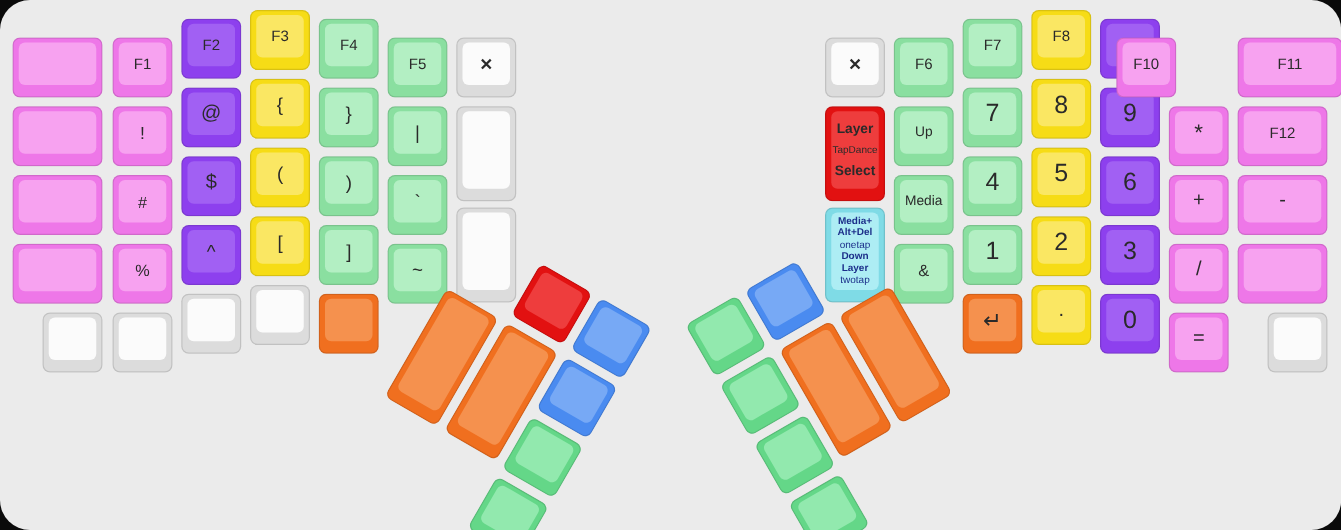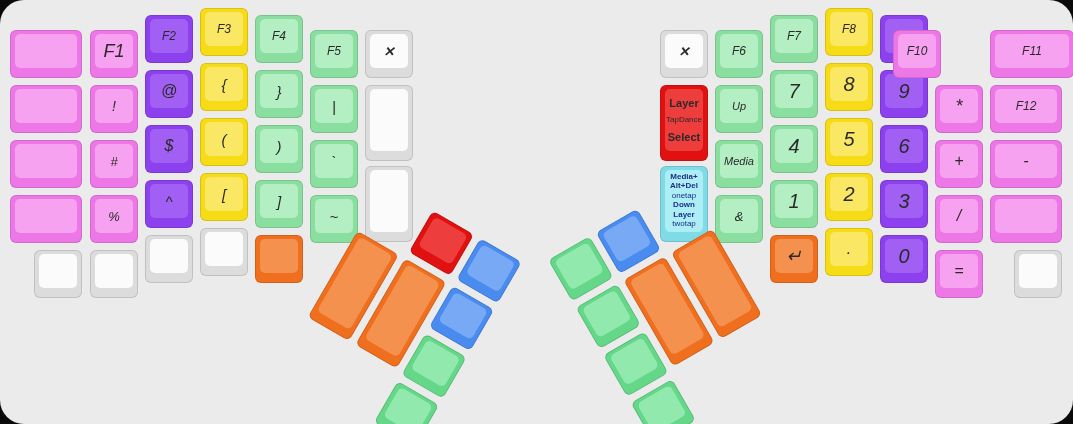--- a/index.html
+++ b/index.html
@@ -2,21 +2,21 @@
 <html><head>
 <meta charset="utf-8">
 <style>
   html,body{margin:0;padding:0;background:#0a0a0a;font-family:"Liberation Sans",sans-serif;}
   #canvas{position:relative;width:1073px;height:424px;background:#ebebeb;border-radius:24px;overflow:hidden;}
   .key{position:absolute;box-sizing:border-box;border-radius:6px;border:1px solid rgba(0,0,0,0.12);}
   .keytop{position:absolute;left:4px;right:4px;top:3px;bottom:9px;border-radius:5px;
           display:flex;flex-direction:column;align-items:center;justify-content:center;
           color:#2a2a2a;overflow:hidden;}
   .keytop.multi{justify-content:space-evenly;padding:2px 1px;}
-  .klabel{font-size:13px;line-height:1;white-space:pre;font-style:italic;}
+  .klabel{font-size:13px;line-height:1;white-space:pre;}
   .kline{font-size:9px;line-height:1.12;text-align:center;white-space:pre;}
   .b{font-weight:bold;}
   .xs{font-size:8px;}
   .md{font-size:11px;}
   .navy{color:#1c2f8a;}
   .thumb{position:absolute;transform-origin:0 0;width:160px;height:215px;}
   
   .c-pink{background:#ee77e8;}   .c-pink .keytop{background:#f7a2f0;}
   .c-purple{background:#8d40ee;} .c-purple .keytop{background:#a160f3;}
   .c-yellow{background:#f6dc16;padding-left:19px;} .c-yellow .keytop{background:#fae763;}
@@ -46,21 +46,21 @@
         <div class="keytop"></div>
       </div>
       <div class="key c-white" style="left: 34px; top: 250px; width: 48px; height: 48px;">
         <div class="keytop"></div>
       </div>
       <div class="key c-white" style="left: 90px; top: 250px; width: 48px; height: 48px;">
         <div class="keytop"></div>
       </div>
       <div class="key c-pink" style="left: 90px; top: 30px; width: 48px; height: 48px;">
         <div class="keytop">
-          <div class="klabel " style="font-size: 18px;">F1</div>
+          <div class="klabel " style="font-size: 12px;">F1</div>
         </div>
       </div>
       <div class="key c-pink" style="left: 90px; top: 85px; width: 48px; height: 48px;">
         <div class="keytop">
           <div class="klabel " style="font-size: 14px;">!</div>
         </div>
       </div>
       <div class="key c-pink" style="left: 90px; top: 140px; width: 48px; height: 48px;">
         <div class="keytop">
           <div class="klabel " style="font-size: 13px;">#</div>

